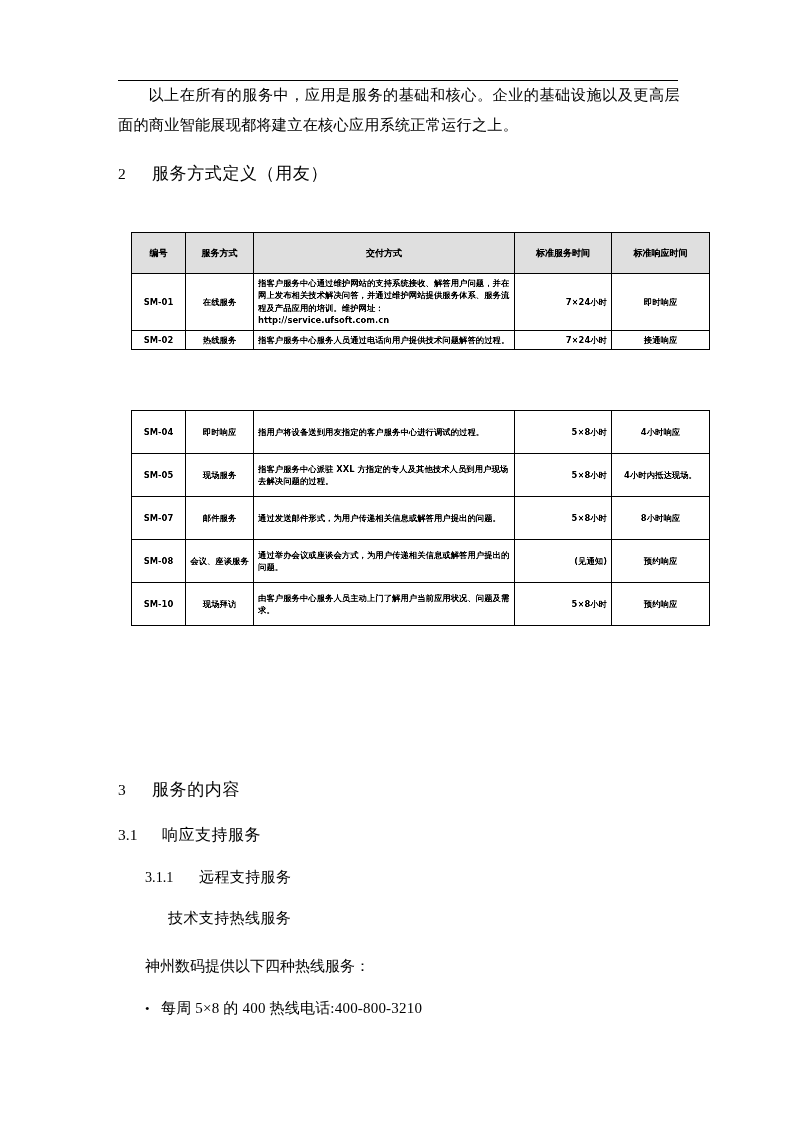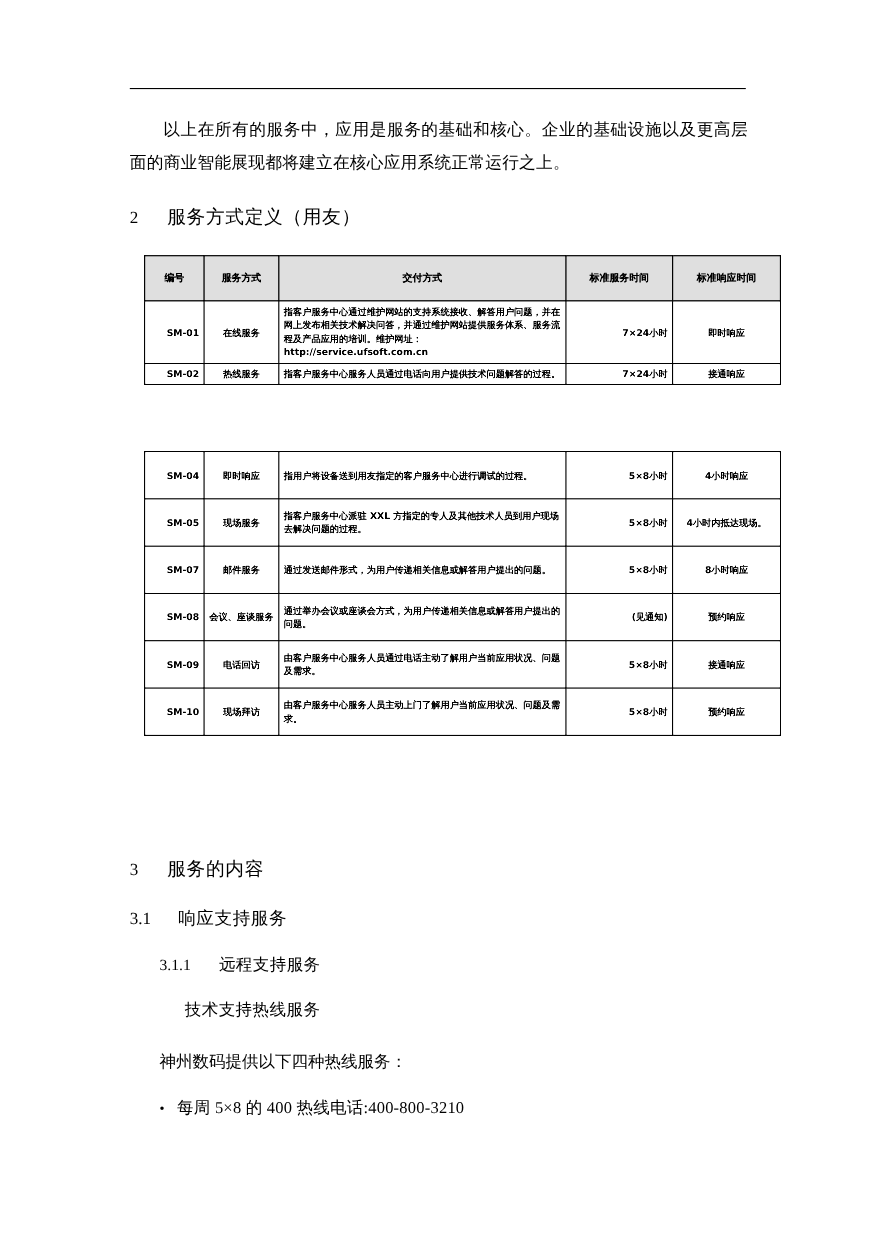--- a/index.html
+++ b/index.html
@@ -25,21 +25,21 @@
     position: absolute;
     left: 118px;
     top: 80px;
     width: 560px;
     height: 0;
     border-top: 1.6px solid #000;
   }
   .content {
     position: absolute;
     left: 118px;
-    top: 104px;
+    top: 80px;
     width: 562px;
   }
   p.body-para {
     margin: 0 0 0 0;
     font-size: 15.2px;
     line-height: 30px;
     text-align: justify;
     text-indent: 2em;
     letter-spacing: 0.2px;
   }
@@ -134,21 +134,21 @@
     color: #000;
     
     text-rendering: optimizeSpeed;
   }
   .svc-table thead th {
     background: #c6c6c6;
     text-align: center;
     font-size: 9px;
     height: 34px;
   }
-  .col-id    { width: 45px;  text-align: right; }
+  .col-id    { width: 45px;  text-align: center; }
   .col-mode  { width: 59px;  text-align: center; }
   .col-deliv { width: 252px; text-align: left; }
   .col-time  { width: 88px;  text-align: right; }
   .col-resp  { width: 89px;  text-align: center; }
 
   .blurry {
     filter: blur(0.25px) contrast(1.35);
     -webkit-filter: blur(0.25px) contrast(1.35);
   }
   #table-1 { top: 232px; }
@@ -227,27 +227,20 @@
         <td class="col-resp">8小时响应</td>
       </tr>
       <tr class="row-mid">
         <td class="col-id">SM-08</td>
         <td class="col-mode">会议、座谈服务</td>
         <td class="col-deliv">通过举办会议或座谈会方式，为用户传递相关信息或解答用户提出的问题。</td>
         <td class="col-time">(见通知)</td>
         <td class="col-resp">预约响应</td>
       </tr>
       <tr class="row-mid">
-        <td class="col-id">SM-09</td>
-        <td class="col-mode">电话回访</td>
-        <td class="col-deliv">由客户服务中心服务人员通过电话主动了解用户当前应用状况、问题及需求。</td>
-        <td class="col-time">5×8小时</td>
-        <td class="col-resp">接通响应</td>
-      </tr>
-      <tr class="row-mid">
         <td class="col-id">SM-10</td>
         <td class="col-mode">现场拜访</td>
         <td class="col-deliv">由客户服务中心服务人员主动上门了解用户当前应用状况、问题及需求。</td>
         <td class="col-time">5×8小时</td>
         <td class="col-resp">预约响应</td>
       </tr>
     </tbody>
   </table>
 
   <div class="content" style="top:778px;">

